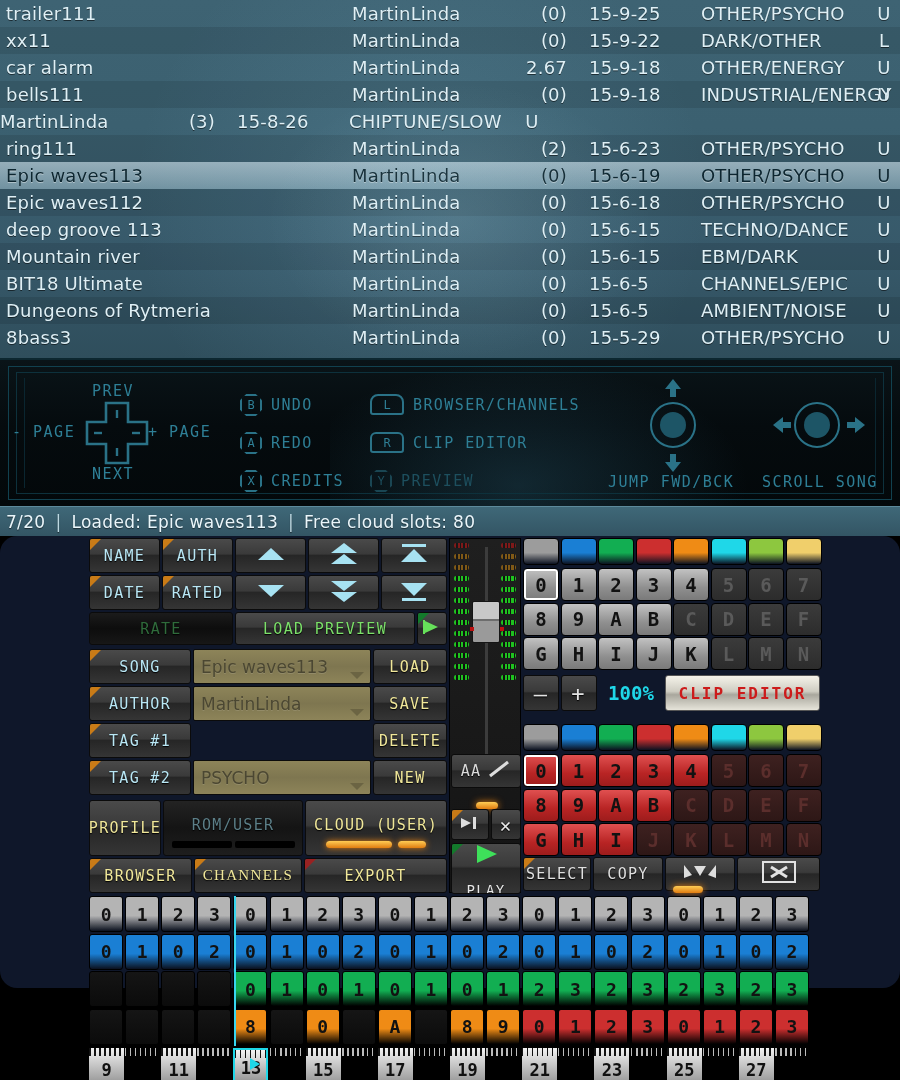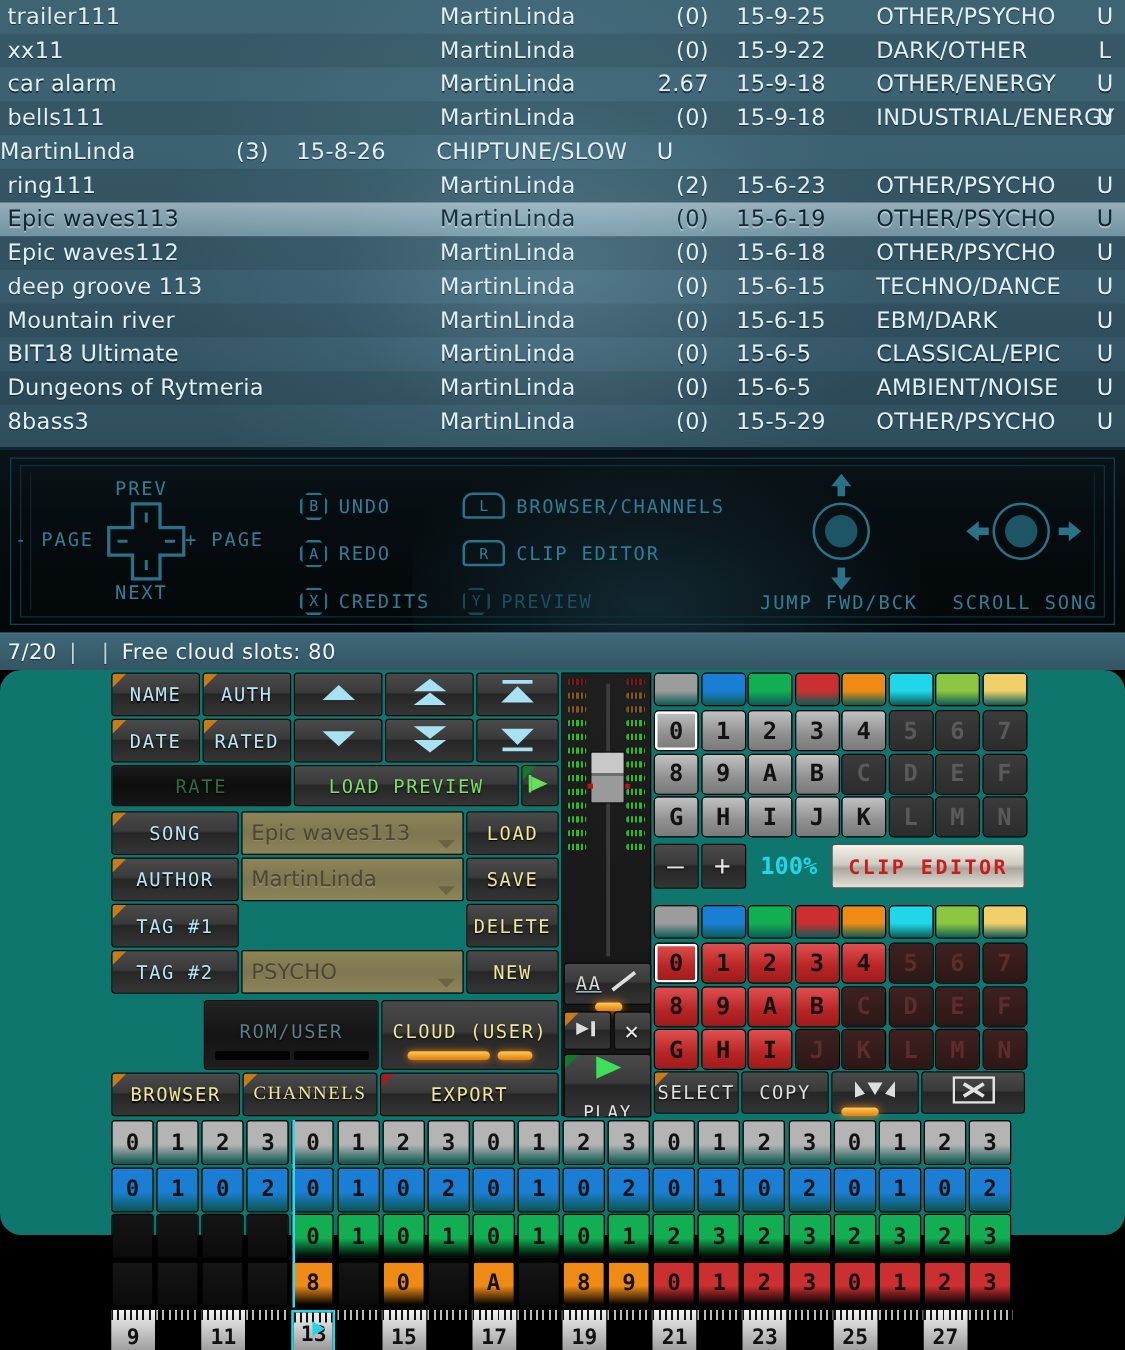--- a/index.html
+++ b/index.html
@@ -101,21 +101,21 @@
     background:linear-gradient(180deg,#3f6878,#335564);
     color:#eaf6fb; font-size:17px; display:flex; align-items:center;
     padding-left:6px; font-family:"DejaVu Sans", sans-serif;
     letter-spacing:.3px; text-shadow:0 1px 1px rgba(0,0,0,.5);
     border-top:1px solid #5d8a9b;
   }
 
   
   #bottom{
     position:absolute; left:0; top:536px; width:900px; height:452px;
-    background:#0f766e;
+    background:#0f172a;
     border-radius:17px;
   }
 
   
   .btn{
     position:relative; display:flex; align-items:center; justify-content:center;
     background:linear-gradient(180deg,#4a4a4a 0%,#3a3a3a 45%,#262626 50%,#353535 100%);
     border:1px solid #0b0b0b;
     border-radius:3px;
     color:#b9e7f5; font-size:15px; letter-spacing:1.3px;
@@ -264,21 +264,21 @@
       <div class="c-rate">(0)</div>
       <div class="c-date">15-6-15</div>
       <div class="c-tags">EBM/DARK</div>
       <div class="c-flag">U</div>
     </div>
     <div class="row">
       <div class="c-name">BIT18 Ultimate</div>
       <div class="c-auth">MartinLinda</div>
       <div class="c-rate">(0)</div>
       <div class="c-date">15-6-5</div>
-      <div class="c-tags">CLASSICAL/EPIC</div>
+      <div class="c-tags">CHANNELS/EPIC</div>
       <div class="c-flag">U</div>
     </div>
     <div class="row alt">
       <div class="c-name">Dungeons of Rytmeria</div>
       <div class="c-auth">MartinLinda</div>
       <div class="c-rate">(0)</div>
       <div class="c-date">15-6-5</div>
       <div class="c-tags">AMBIENT/NOISE</div>
       <div class="c-flag">U</div>
     </div>
@@ -355,20 +355,21 @@
     </div>
   <svg width="20" height="18" style="position:absolute;left:846px;top:56px;">
     <path d="M19 9 L9 1 V6 H1 V12 H9 V17 Z" fill="#2a7287"></path>
   </svg>
   <div class="hlbl" style="left:762px;top:113px;">SCROLL SONG</div>
 </div>
 
 <div id="status">
   <span>7/20</span>
   <span style="margin:0 10px;color:#bcd8e2;">|</span>
+  <span>Loaded: Epic waves113</span>
   <span style="margin:0 10px;color:#bcd8e2;">|</span>
   <span>Free cloud slots: 80</span>
 </div>
 
 <div id="bottom">
 
   <div id="left-panel" style="position:absolute;left:89px;top:2px;width:358px;height:355px;">
       <div class="btn corner" style="position: absolute; left: 0px; top: 0px; width: 71px; height: 35px;">
         <span>NAME</span>
       </div>
@@ -455,20 +456,23 @@
       </div>
       <div class="btn corner" style="position: absolute; left: 0px; top: 222px; width: 102px; height: 35px;">
         <span>TAG #2</span>
       </div>
       <div class="field" style="position: absolute; left: 104px; top: 222px; width: 178px; height: 35px;">
         <span>PSYCHO</span>
         <span class="caret"></span>
       </div>
       <div class="btn yel" style="position: absolute; left: 284px; top: 222px; width: 74px; height: 35px;">
         <span>NEW</span>
+      </div>
+      <div class="btn yel" style="position: absolute; left: 0px; top: 262px; width: 72px; height: 56px;">
+        <span>PROFILE</span>
       </div>
       <div class="btn yel" style="position: absolute; left: 216px; top: 262px; width: 142px; height: 56px; flex-direction: column;">
         <span style="margin-top:8px">CLOUD (USER)</span>
         <span style="display:flex;gap:6px;margin-top:7px;">
           <i style="width:66px;height:7px;background:linear-gradient(180deg,#ffcc55,#e07c10);display:block;border-radius:4px;box-shadow:0 0 6px #e07c10"></i>
           <i style="width:28px;height:7px;background:linear-gradient(180deg,#ffcc55,#e07c10);display:block;border-radius:4px;box-shadow:0 0 6px #e07c10"></i>
         </span>
       </div>
       <div class="btn dis" style="position: absolute; left: 74px; top: 262px; width: 140px; height: 56px; flex-direction: column;">
         <span style="margin-top:8px">ROM/USER</span>
@@ -515,21 +519,21 @@
         <i class="led" style="background: repeating-linear-gradient(90deg, rgb(31, 194, 31) 0px, rgb(31, 194, 31) 2px, rgba(0, 0, 0, 0.45) 2px, rgba(0, 0, 0, 0.45) 3.5px); opacity: 1;"></i>
         <i class="led" style="background: repeating-linear-gradient(90deg, rgb(31, 194, 31) 0px, rgb(31, 194, 31) 2px, rgba(0, 0, 0, 0.45) 2px, rgba(0, 0, 0, 0.45) 3.5px); opacity: 1;"></i>
         <i class="led" style="background: repeating-linear-gradient(90deg, rgb(31, 194, 31) 0px, rgb(31, 194, 31) 2px, rgba(0, 0, 0, 0.45) 2px, rgba(0, 0, 0, 0.45) 3.5px); opacity: 1;"></i>
         <i class="led" style="background: repeating-linear-gradient(90deg, rgb(31, 194, 31) 0px, rgb(31, 194, 31) 2px, rgba(0, 0, 0, 0.45) 2px, rgba(0, 0, 0, 0.45) 3.5px); opacity: 1;"></i>
         <i class="led" style="background: repeating-linear-gradient(90deg, rgb(31, 194, 31) 0px, rgb(31, 194, 31) 2px, rgba(0, 0, 0, 0.45) 2px, rgba(0, 0, 0, 0.45) 3.5px); opacity: 1;"></i>
         <i class="led" style="background: repeating-linear-gradient(90deg, rgb(31, 194, 31) 0px, rgb(31, 194, 31) 2px, rgba(0, 0, 0, 0.45) 2px, rgba(0, 0, 0, 0.45) 3.5px); opacity: 1;"></i>
       </div>
       <div style="position: absolute; left: 35px; top: 8px; width: 3px; height: 218px; background: rgb(60, 60, 60);"></div>
       <div style="position: absolute; left: 22px; top: 62px; width: 28px; height: 42px; background: linear-gradient(rgb(200, 200, 200) 0px, rgb(200, 200, 200) 42%, rgb(109, 109, 109) 42%, rgb(109, 109, 109) 48%, rgb(154, 154, 154) 48%, rgb(154, 154, 154) 100%); border: 1px solid rgb(21, 21, 21); border-radius: 2px;"></div>
       <div style="position: absolute; left: 20px; top: 88px; width: 34px; height: 4px; background: linear-gradient(90deg, rgb(187, 17, 17), rgb(187, 17, 17) 4px, transparent 4px, transparent 30px, rgb(187, 17, 17) 30px);"></div>
-      <div class="btn" style="position: absolute; left: 1px; top: 231px; width: 70px; height: 34px; text-decoration: underline;">
+      <div class="btn" style="position: absolute; left: 1px; top: 215px; width: 70px; height: 34px;">
         <span style="color:#dadada">AA</span>
         <span style="margin-left:6px"><svg width="24" height="20">
             <line x1="3" y1="17" x2="21" y2="3" stroke="#ddd" stroke-width="3"></line>
           </svg></span>
       </div>
       <i style="position: absolute; left: 26px; top: 263px; width: 22px; height: 7px; border-radius: 4px; background: linear-gradient(rgb(255, 204, 85), rgb(224, 124, 16)); box-shadow: rgb(224, 124, 16) 0px 0px 7px;"></i>
       <div class="btn corner" style="position: absolute; left: 1px; top: 270px; width: 38px; height: 31px;">
         <span><svg width="22" height="16">
             <path d="M2 3 L12 8 L2 13 Z" fill="#ddd"></path>
             <rect x="14" y="2" width="3" height="12" fill="#ddd"></rect>

